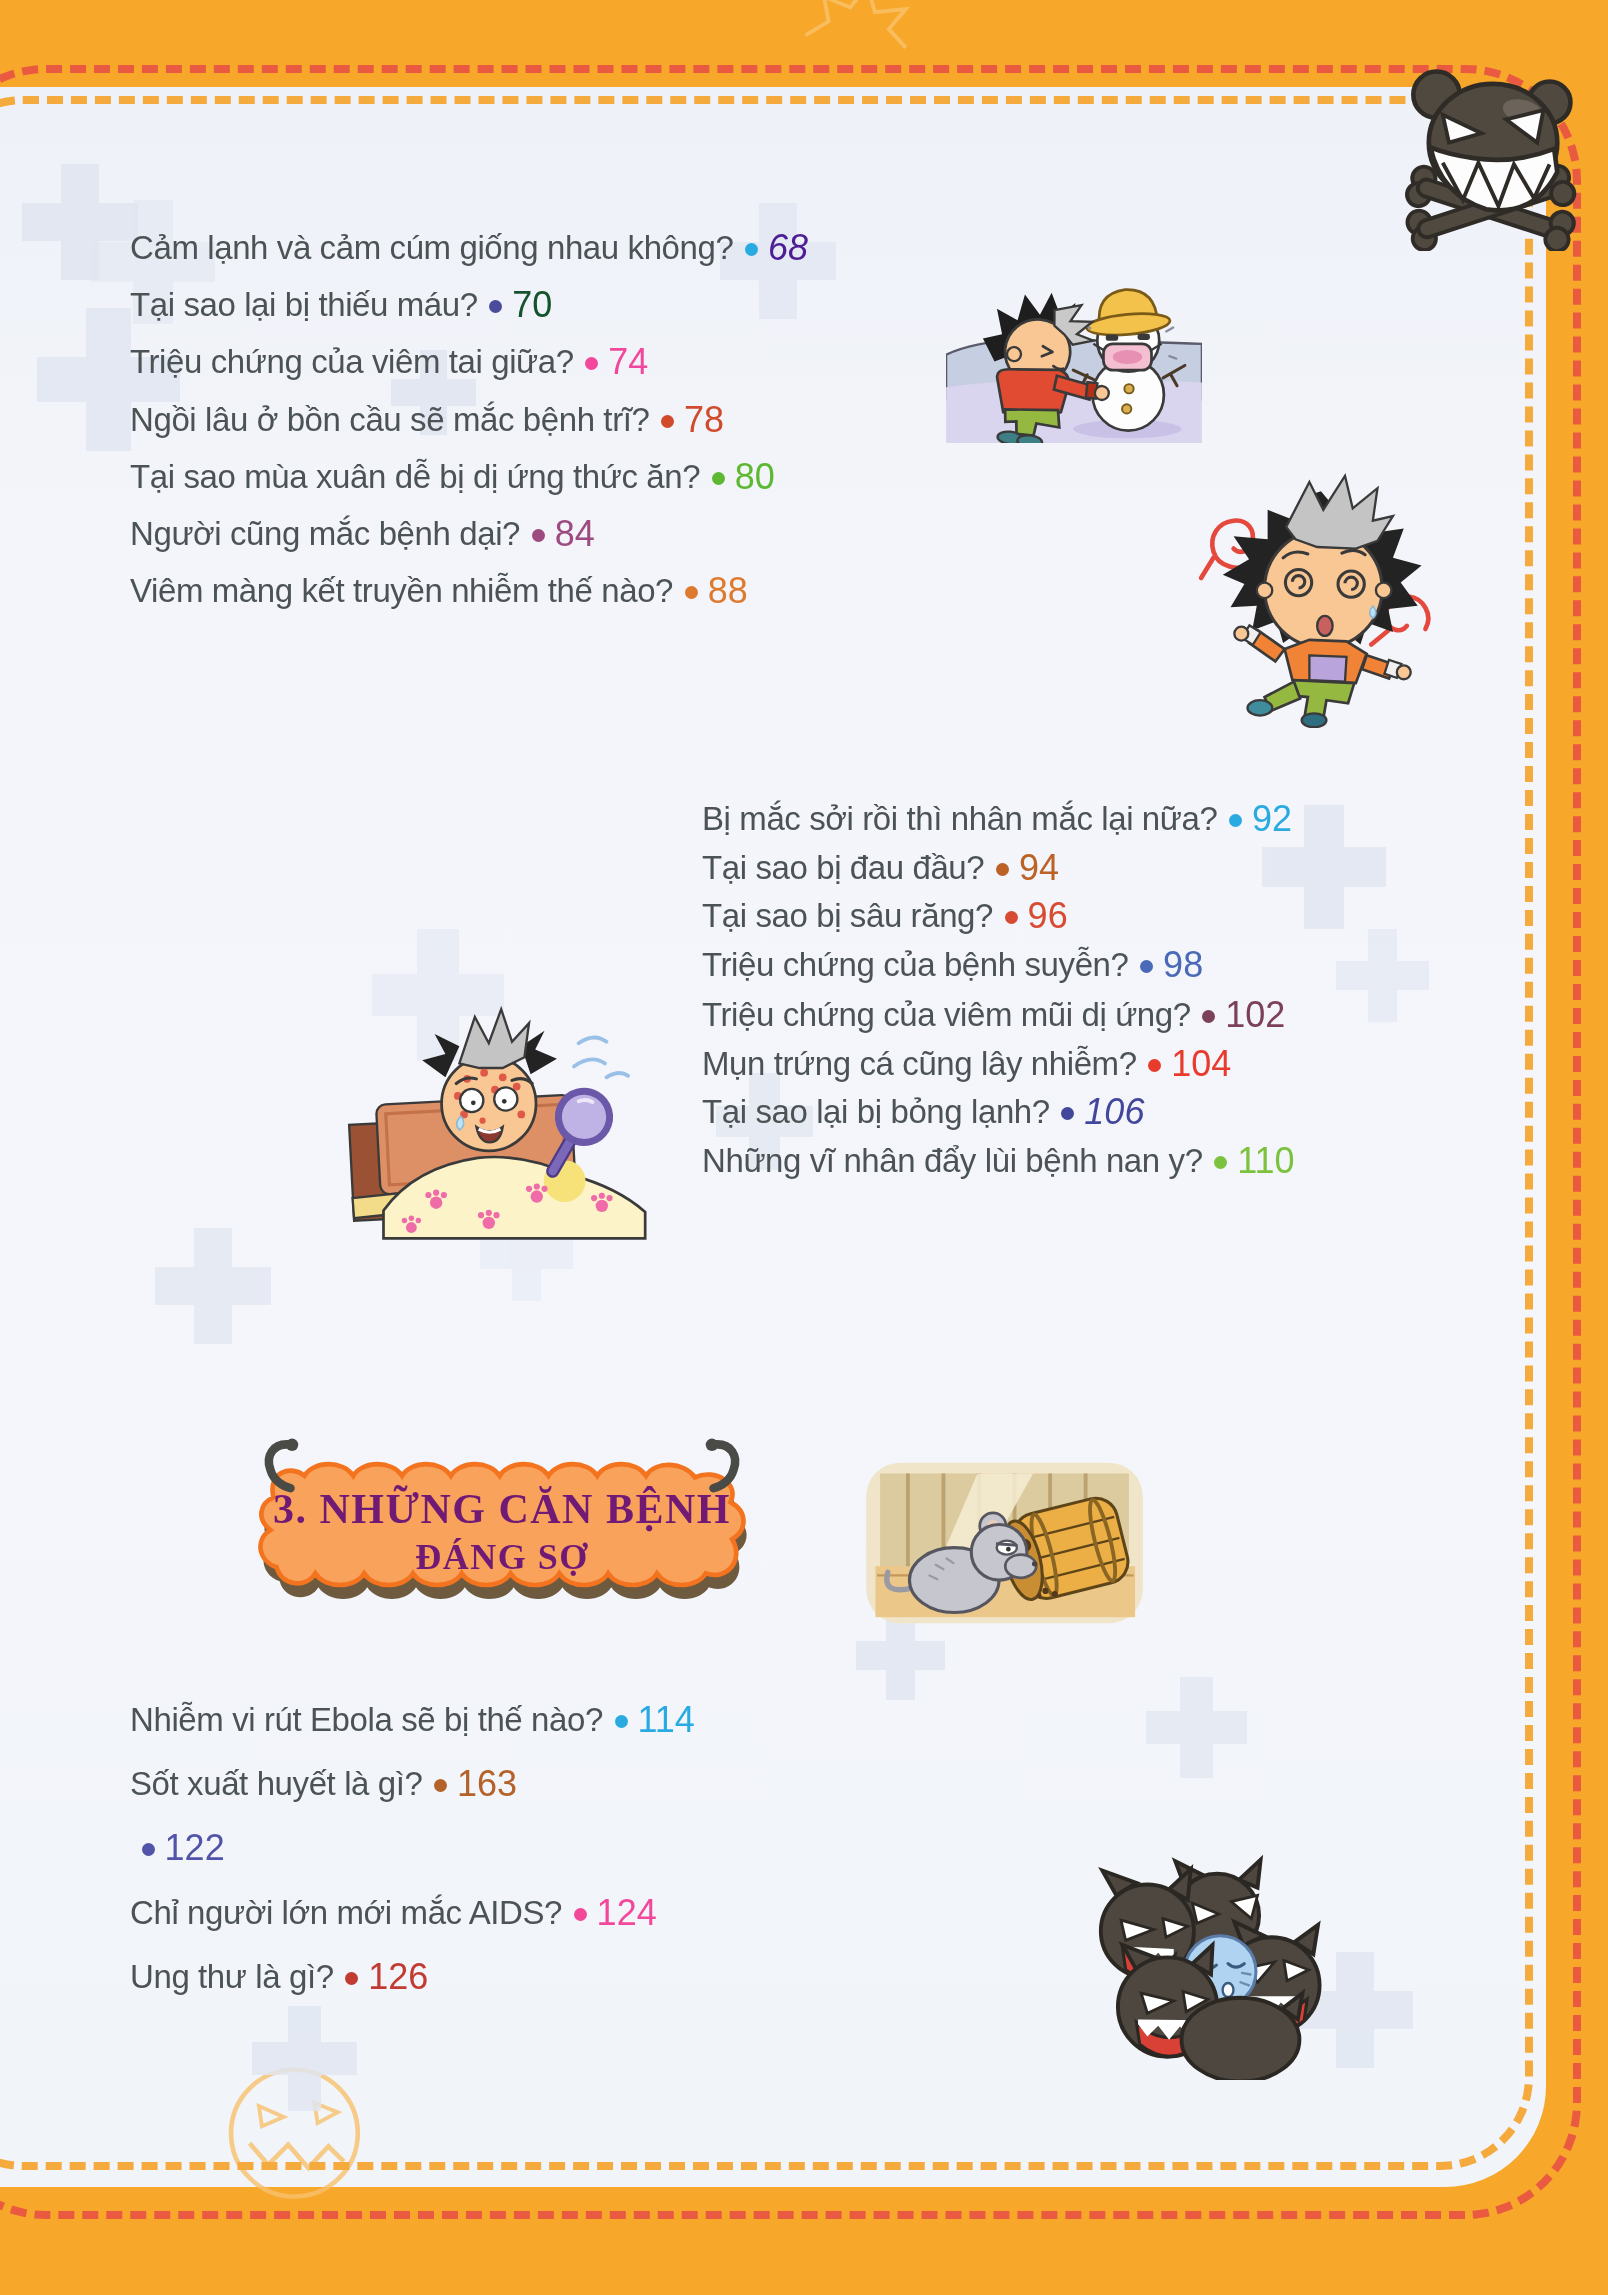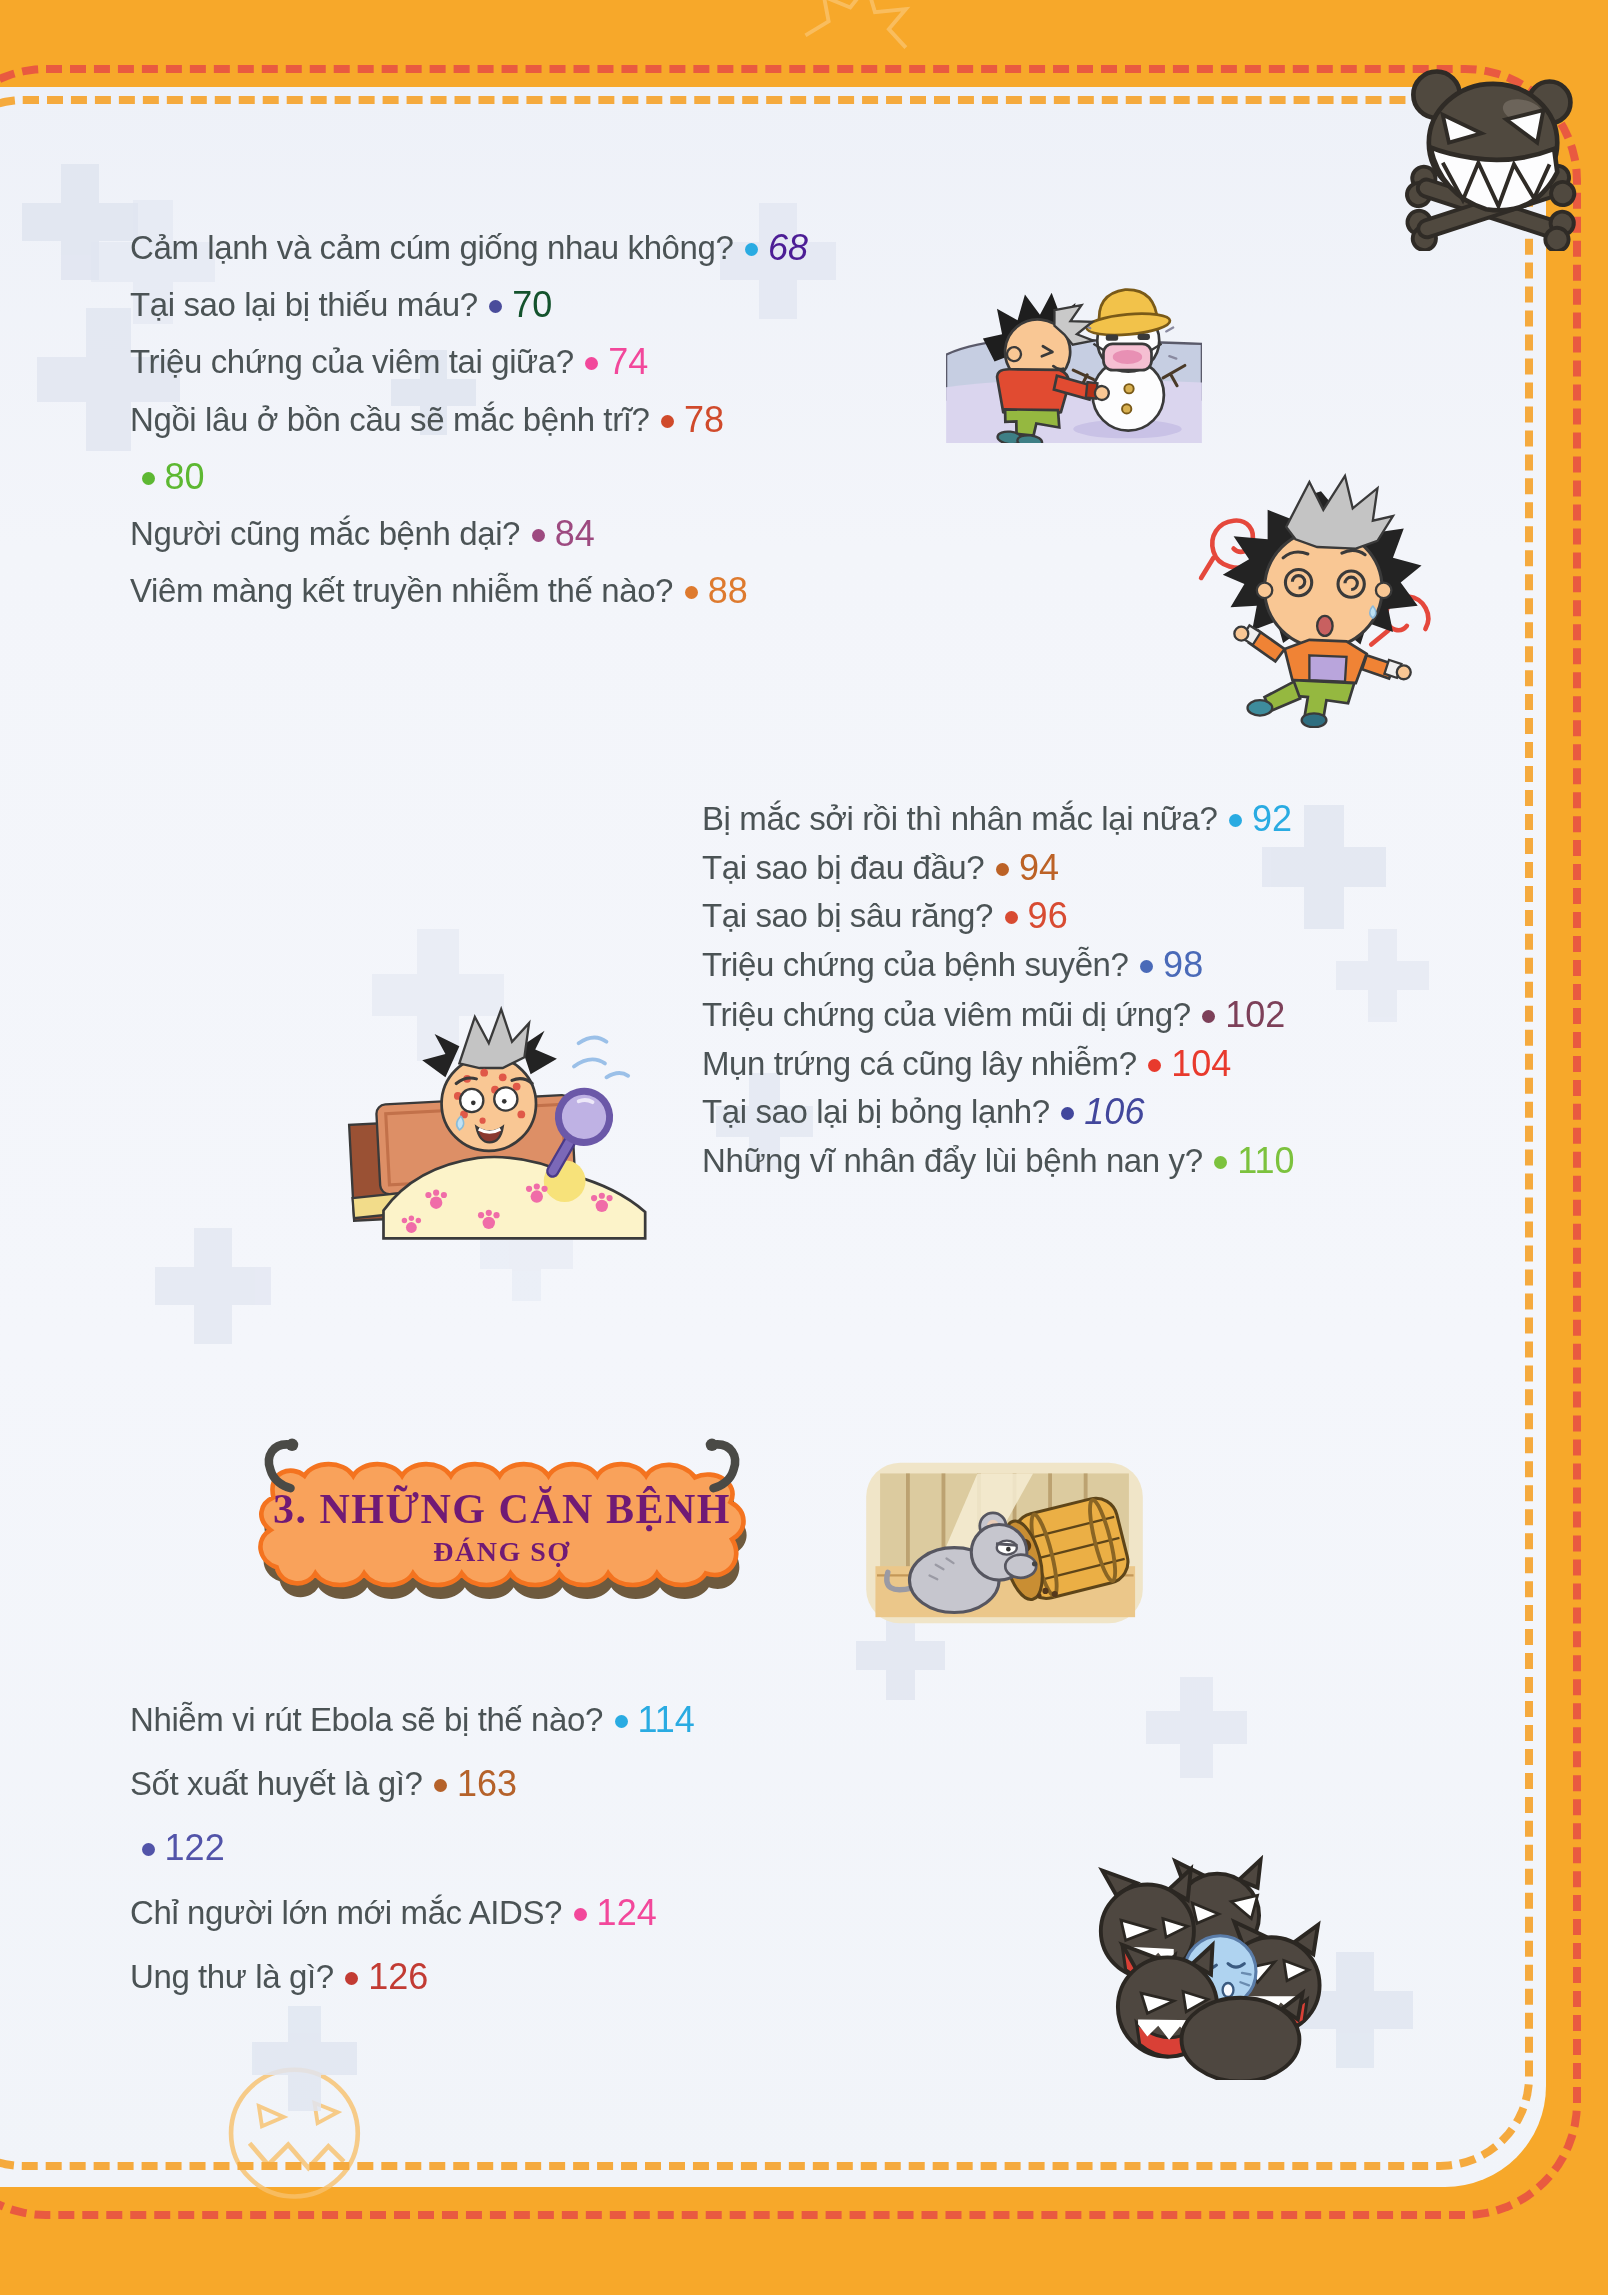--- a/index.html
+++ b/index.html
@@ -28,21 +28,21 @@
   .dot{display:inline-block;width:13px;height:13px;border-radius:50%;
        background:currentColor;margin:3.1px 10px 0 11.6px;flex:0 0 auto;}
   .num{font-size:36px;letter-spacing:0;}
   
   #banner{position:absolute;left:227px;top:1437px;width:550px;height:186px;}
   #banner svg{position:absolute;left:0;top:0;}
   .banner-line{position:absolute;left:0;width:550px;text-align:center;
        font-family:Liberation Serif, serif;font-weight:bold;
        color:#701a75;letter-spacing:1.5px;}
   #banner-line1{top:48px;font-size:42px;}
-  #banner-line2{top:99px;font-size:28px;}
+  #banner-line2{top:99px;font-size:36px;}
   .illus{position:absolute;}
   .decor{position:absolute;}
 </style>
 </head>
 <body>
 
 <div id="page">
 
   <div id="card"></div>
 
@@ -356,20 +356,21 @@
         <span class="q">Triệu chứng của viêm tai giữa?</span>
         <span class="dot" style="color: rgb(242, 72, 155);"></span>
         <span class="num" style="color: rgb(242, 72, 155);">74</span>
       </div>
     <div class="row" style="top:390px">
         <span class="q">Ngồi lâu ở bồn cầu sẽ mắc bệnh trĩ?</span>
         <span class="dot" style="color: rgb(208, 74, 43);"></span>
         <span class="num" style="color: rgb(208, 74, 43);">78</span>
       </div>
     <div class="row" style="top:447px">
+        <span class="q">Tại sao mùa xuân dễ bị dị ứng thức ăn?</span>
         <span class="dot" style="color: rgb(93, 184, 50);"></span>
         <span class="num" style="color: rgb(93, 184, 50);">80</span>
       </div>
     <div class="row" style="top:504px">
         <span class="q">Người cũng mắc bệnh dại?</span>
         <span class="dot" style="color: rgb(157, 74, 128);"></span>
         <span class="num" style="color: rgb(157, 74, 128);">84</span>
       </div>
     <div class="row" style="top:561px">
         <span class="q">Viêm màng kết truyền nhiễm thế nào?</span>

